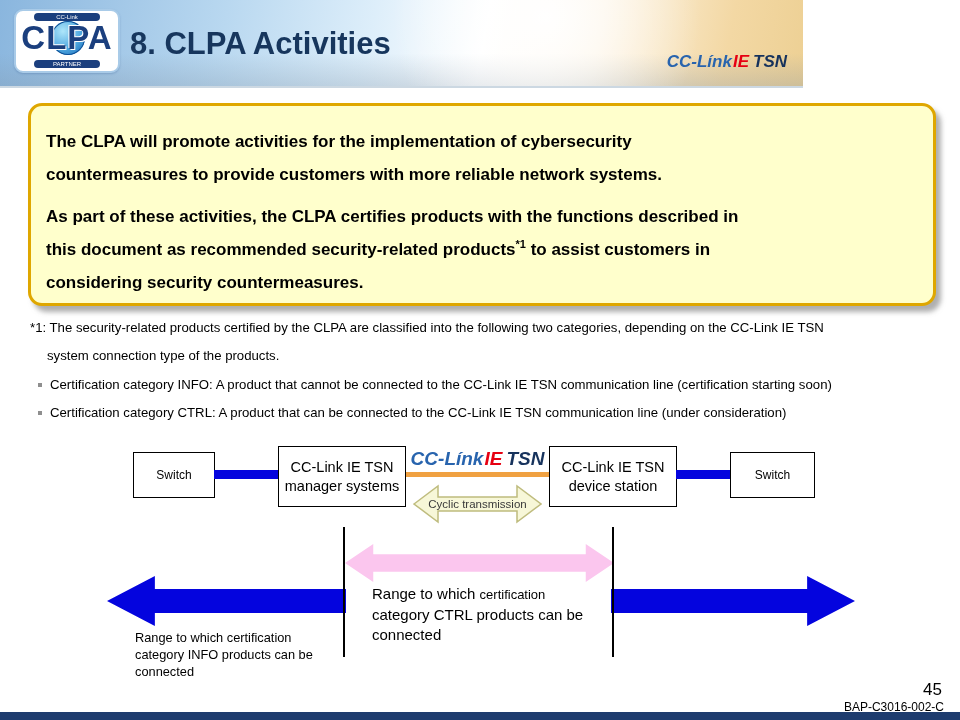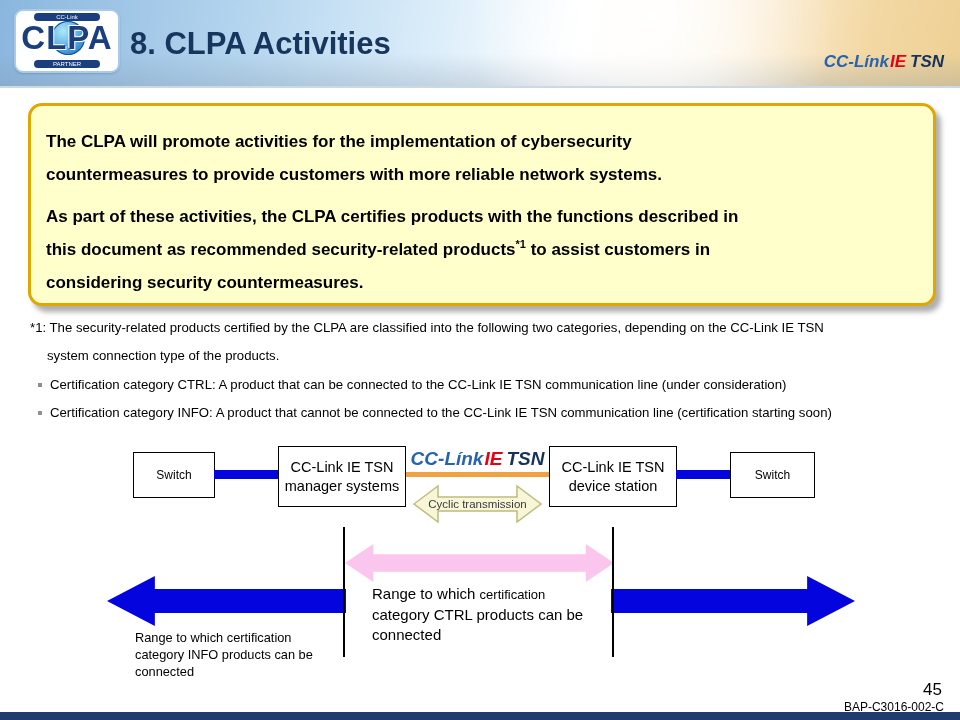--- a/index.html
+++ b/index.html
@@ -3,21 +3,21 @@
 <meta charset="utf-8">
 <style>
   html,body{margin:0;padding:0;background:#e8e8e8;}
   .slide{
     position:relative;width:960px;height:720px;background:#ffffff;
     font-family:"Liberation Sans","DejaVu Sans",sans-serif;overflow:hidden;
     margin:0 auto;
   }
   
   .header{
-    position:absolute;left:0;top:0;width:960px;height:86px;
+    position:absolute;left:0;top:0;width:803px;height:86px;
     background:
       radial-gradient(circle at 68% 20%, rgba(255,255,255,0.95) 0%, rgba(255,255,255,0) 28%),
       linear-gradient(to bottom, rgba(255,255,255,0) 62%, rgba(125,145,165,0.28) 100%),
       linear-gradient(100deg,#8ab6de 0%,#b9d8f0 28%,#ddeefa 46%,#ffffff 60%,#fdf3e2 74%,#f3d8a4 90%,#edd094 100%);
     border-bottom:2px solid #ccd8e2;
   }
   .clpa-logo{
     position:absolute;left:14px;top:9px;width:102px;height:60px;background:#fff;
     border:2px solid #a9cbe8;border-radius:9px;box-shadow:0 1px 2px rgba(40,80,140,0.25);
   }
@@ -137,25 +137,25 @@
       <span class="hl-line">considering security countermeasures.</span>
     </p>
   </div>
 
   <div class="footnote">
     <span class="fn-line1">*1: The security-related products certified by the CLPA are classified into the following two categories, depending on the CC-Link IE TSN</span>
     <span class="fn-line2">system connection type of the products.</span>
     <div class="fn-bullets">
       <div class="fn-bullet">
         <span class="bullet-dot"></span>
-        <span>Certification category CTRL: A product that can be connected to the CC-Link IE TSN communication line (under consideration)</span>
+        <span>Certification category INFO: A product that cannot be connected to the CC-Link IE TSN communication line (certification starting soon)</span>
       </div>
       <div class="fn-bullet">
         <span class="bullet-dot"></span>
-        <span>Certification category INFO: A product that cannot be connected to the CC-Link IE TSN communication line (certification starting soon)</span>
+        <span>Certification category CTRL: A product that can be connected to the CC-Link IE TSN communication line (under consideration)</span>
       </div>
     </div>
   </div>
 
   <div class="dbox switch-box" style="left:133px;top:452px;width:82px;height:46px;">
     <span>Switch</span>
   </div>
   <div class="conn-blue" style="left:214px;top:470px;width:65px;height:9px;"></div>
   <div class="dbox station-box" style="left:278px;top:446px;width:128px;height:61px;">
     <span class="l">CC-Link IE TSN</span>

